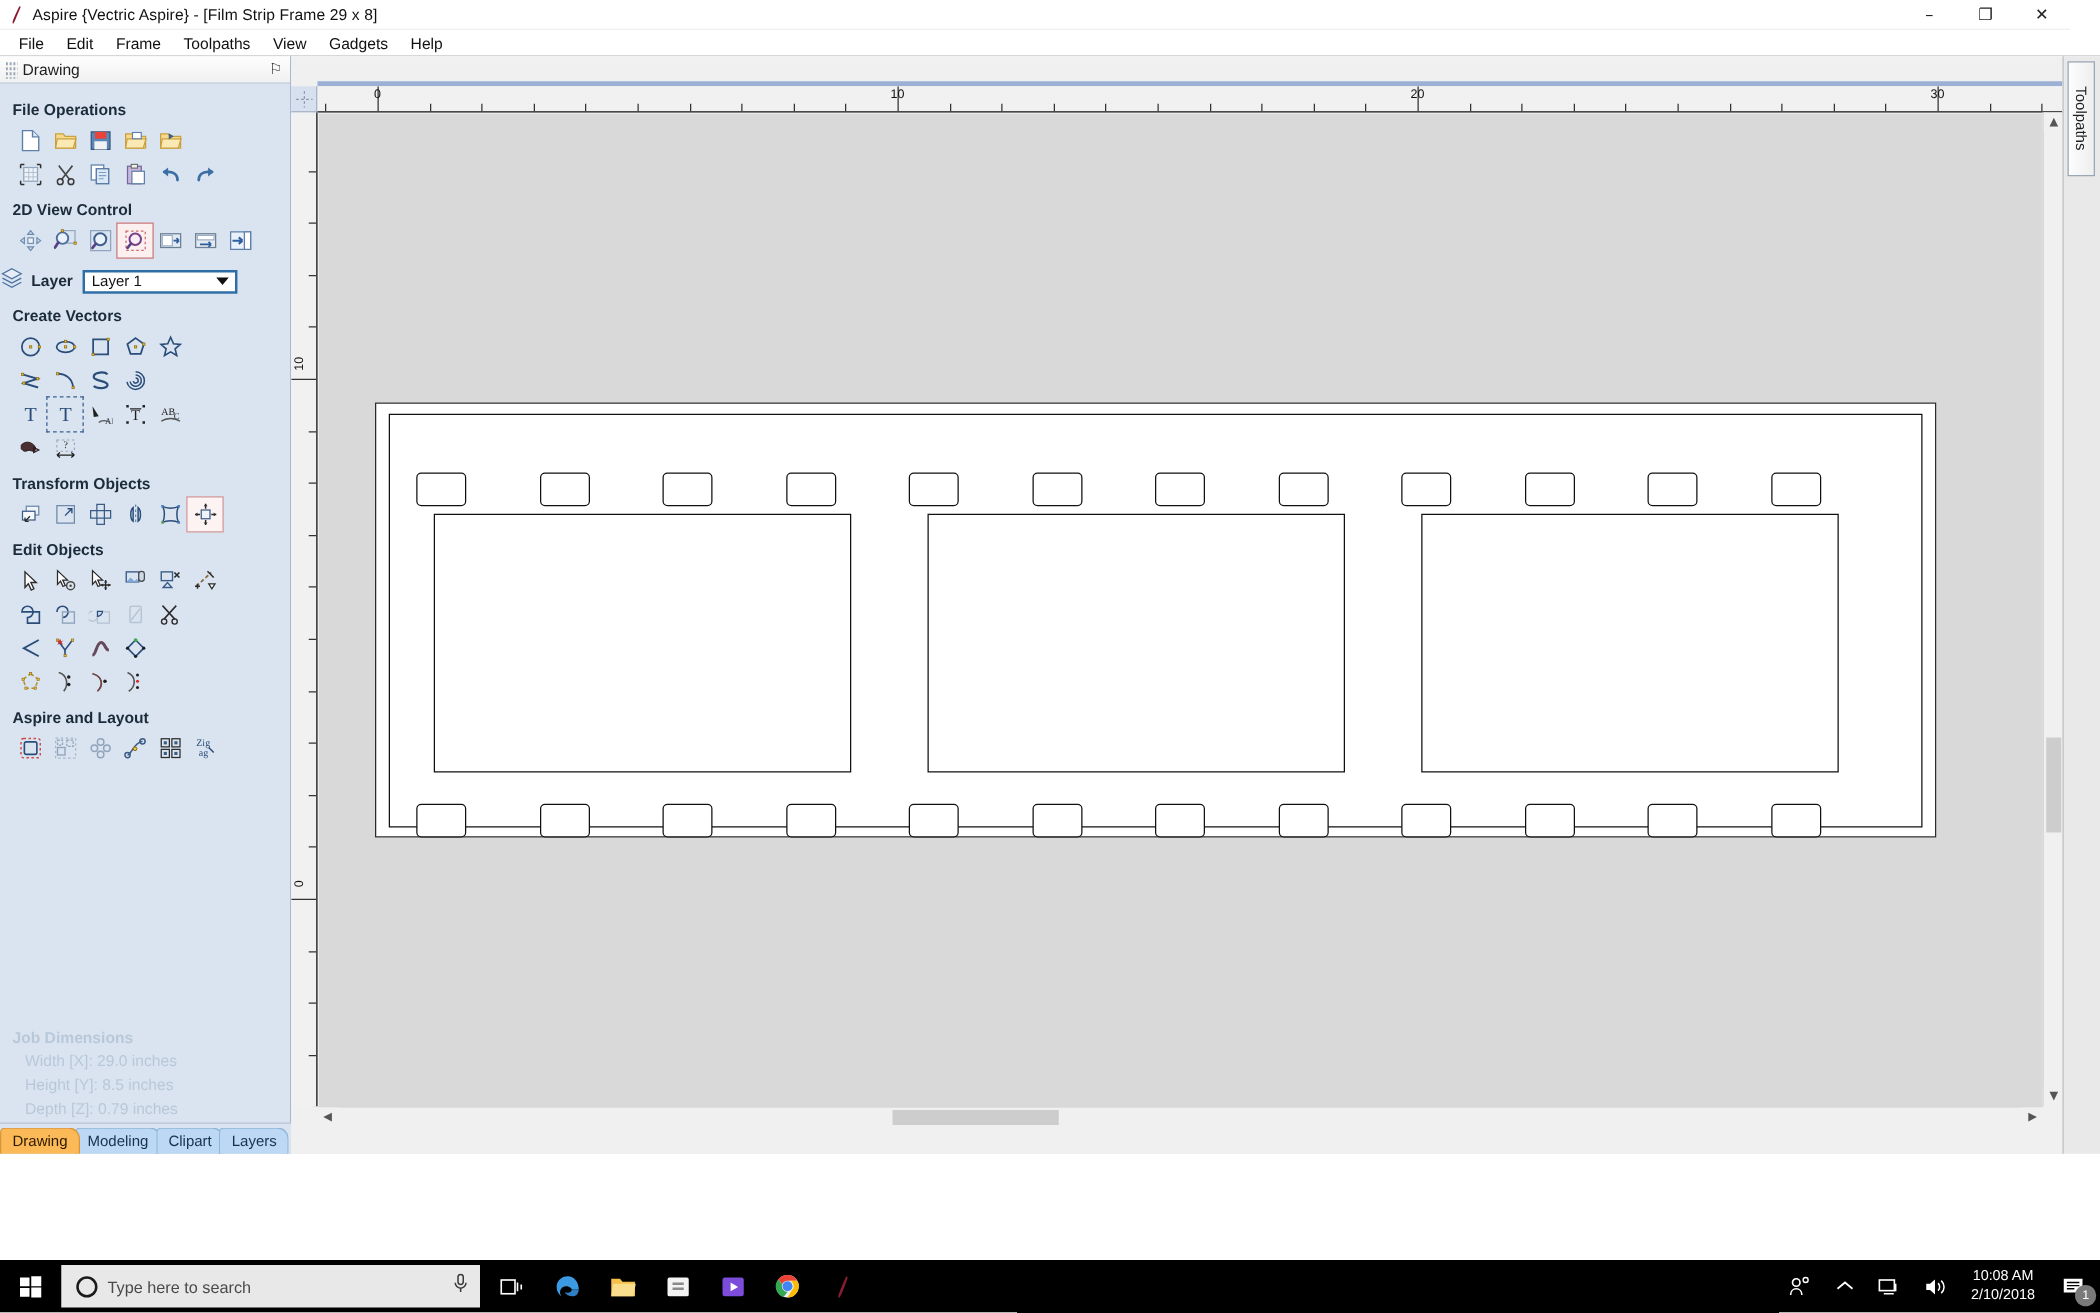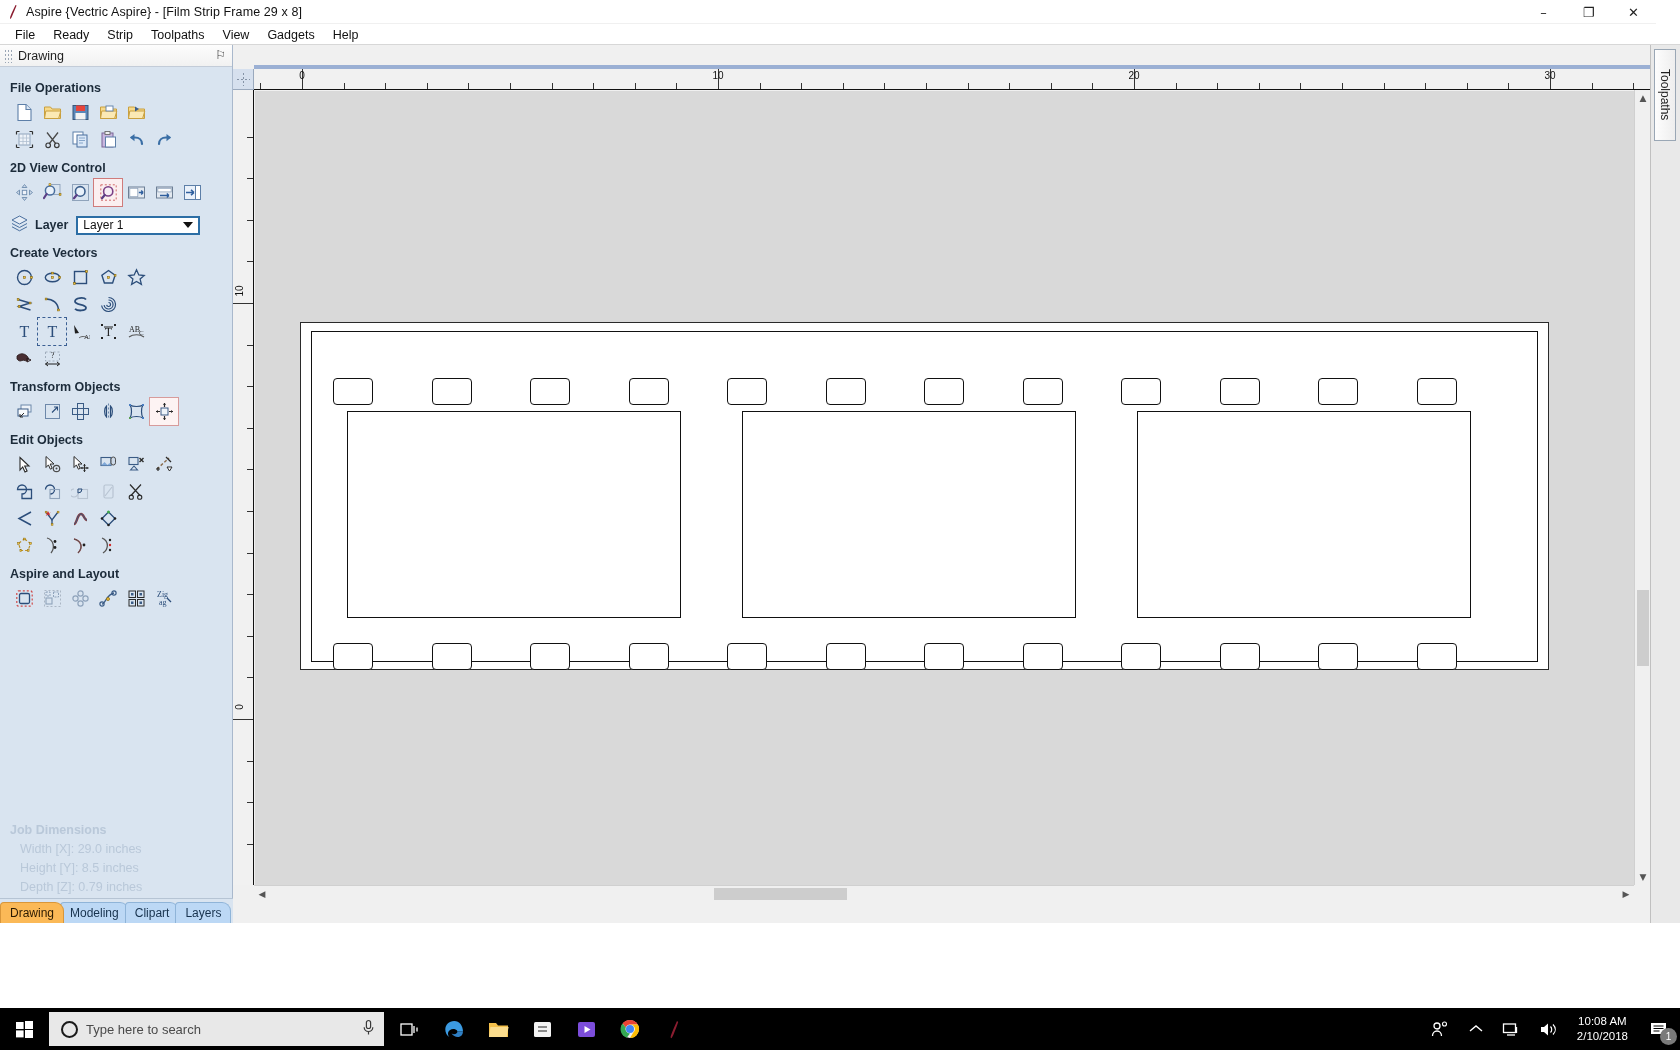--- a/index.html
+++ b/index.html
@@ -78,21 +78,21 @@
   }
   .tool {
     width: 28px; height: 27px;
     display: flex; align-items: center; justify-content: center;
     margin-right: 0px;
   }
   .tool svg { display: block; }
 
   
   .layer-row {
-    display: flex; align-items: center; padding-left: 10px; margin-top: 6px; height: 26px;
+    display: flex; align-items: center; padding-left: 0; margin-top: 6px; height: 26px;
   }
   .layer-label { font-size: 12.5px; font-weight: bold; color: #1c2b3a; margin: 0 8px 0 6px; }
   .layer-combo {
     width: 124px; height: 19px; background: #fff;
     border: 2px solid #2c6ea5;
     display: flex; align-items: center; justify-content: space-between;
     padding: 0 2px 0 5px;
     font-size: 12px; color: #111;
   }
   .combo-arrow {
@@ -327,22 +327,22 @@
     <div class="title-text">Aspire {Vectric Aspire} - [Film Strip Frame 29 x 8]</div>
     <div class="win-buttons">
       <div class="win-btn">–</div>
       <div class="win-btn">❐</div>
       <div class="win-btn close">✕</div>
     </div>
   </div>
 
   <div class="menubar">
     <div class="menu-item">File</div>
-    <div class="menu-item">Ready</div>
-    <div class="menu-item">Strip</div>
+    <div class="menu-item">Edit</div>
+    <div class="menu-item">Frame</div>
     <div class="menu-item">Toolpaths</div>
     <div class="menu-item">View</div>
     <div class="menu-item">Gadgets</div>
     <div class="menu-item">Help</div>
   </div>
   <div style="position:absolute;left:0;top:44px;width:1680px;height:1px;background:#d7d7d7;"></div>
 
   <div class="leftdock">
 
     <div class="dock-caption">

